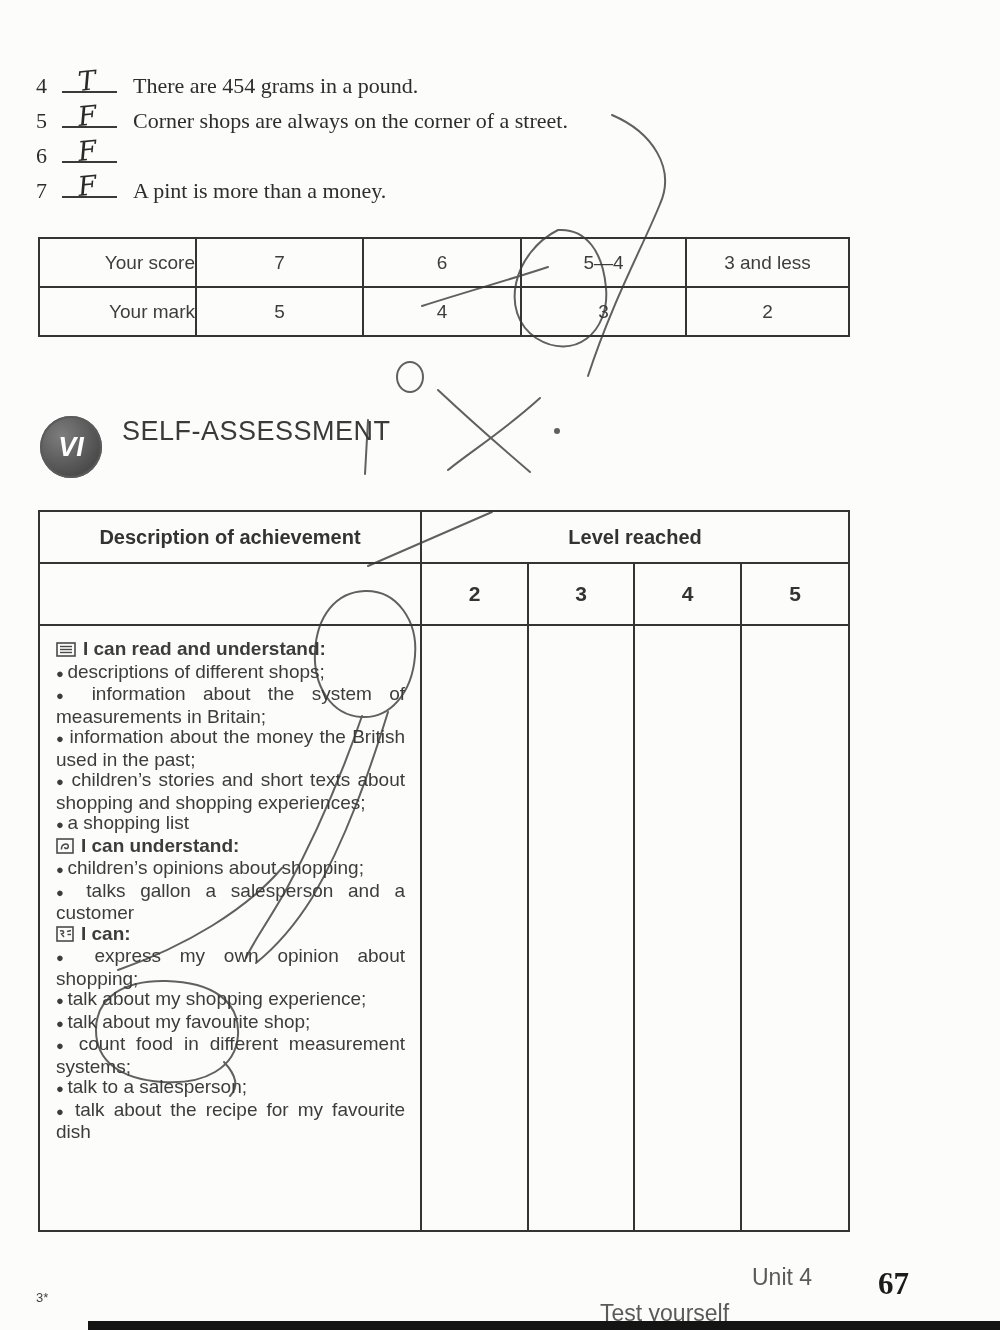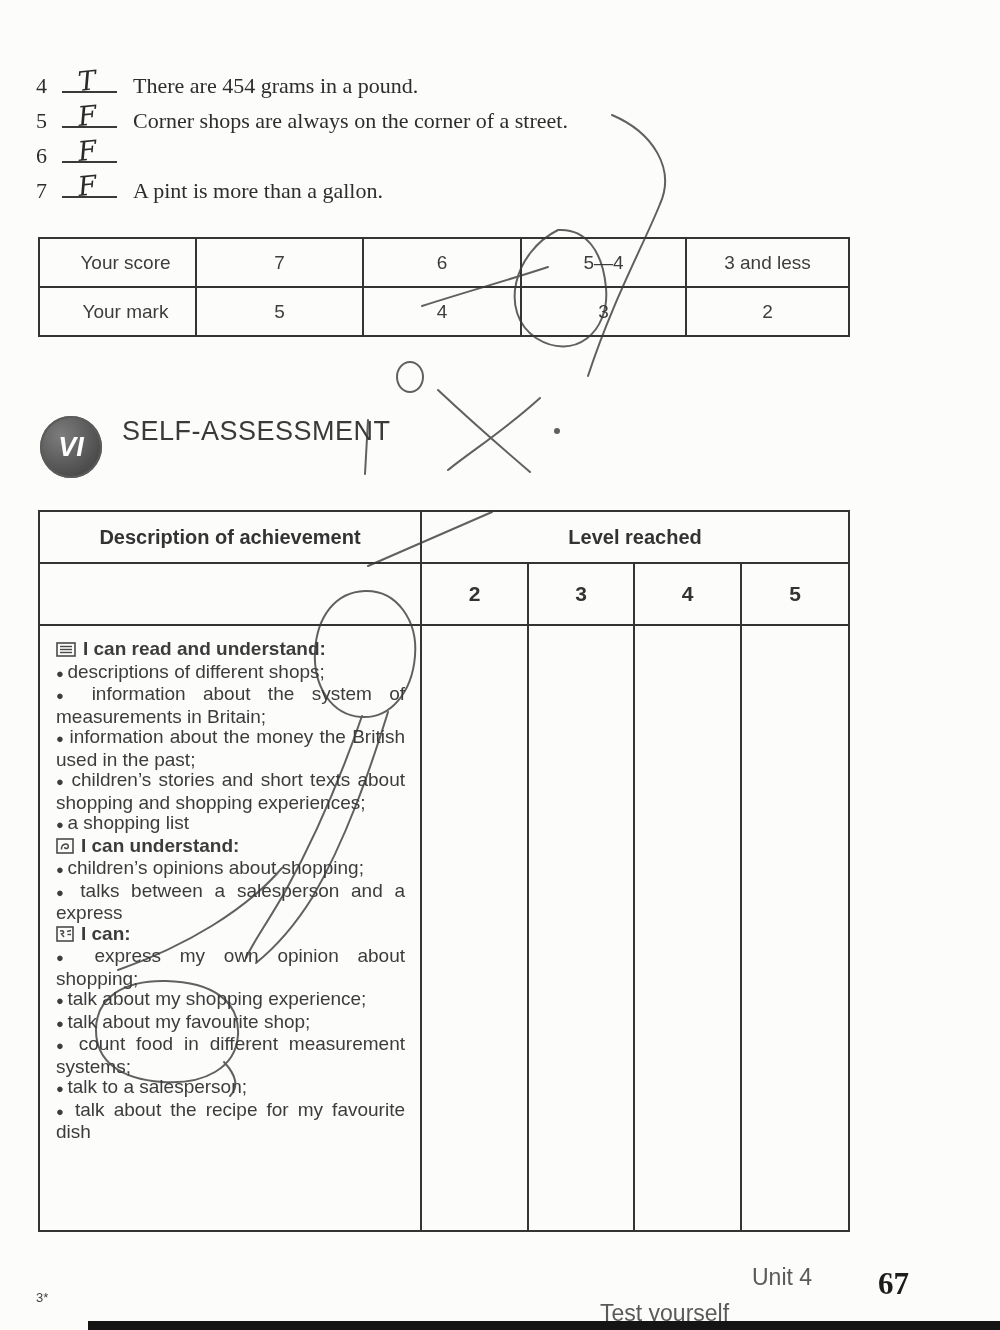--- a/index.html
+++ b/index.html
@@ -29,21 +29,21 @@
 
   
   .score-table {
     position:absolute; left:38px; top:237px; width:810px;
     border-collapse:collapse; table-layout:fixed;
   }
   .score-table td {
     border:2px solid #343434; height:49px; text-align:center;
     font-size:19px; color:#3d3d3d;
   }
-  .score-table td.lbl { text-align:center; padding-left:16px; }
+  .score-table td.lbl { text-align:right; padding-left:16px; }
 
   
   .sa-head { position:absolute; left:40px; top:416px; display:flex; }
   .vi-badge {
     width:62px; height:62px; border-radius:50%;
     background:radial-gradient(circle at 35% 32%, #7d7d7d, #4c4c4c 70%);
     color:#fff; display:flex; align-items:center; justify-content:center;
     font-weight:bold; font-style:italic; font-size:27px;
     box-shadow:0 0 0 2px #5b5b5b inset;
   }
@@ -86,21 +86,21 @@
     <div class="q-row">
       <span class="q-num">4</span><span class="q-ans"><span class="hand">T</span></span><span class="q-text">There are 454 grams in a pound.</span>
     </div>
     <div class="q-row">
       <span class="q-num">5</span><span class="q-ans"><span class="hand">F</span></span><span class="q-text">Corner shops are always on the corner of a street.</span>
     </div>
     <div class="q-row">
       <span class="q-num">6</span><span class="q-ans"><span class="hand">F</span></span>
     </div>
     <div class="q-row">
-      <span class="q-num">7</span><span class="q-ans"><span class="hand">F</span></span><span class="q-text">A pint is more than a gallon.</span>
+      <span class="q-num">7</span><span class="q-ans"><span class="hand">F</span></span><span class="q-text">A pint is more than a money.</span>
     </div>
   </div>
 
   <table class="score-table">
     <colgroup>
         <col style="width:157px">
         <col style="width:167px">
         <col style="width:158px">
         <col style="width:165px">
         <col style="width:163px">
@@ -169,21 +169,21 @@
 
           <div class="grp-head">
             <span class="gicon">
               <svg width="18" height="16" viewBox="0 0 18 16">
                   <rect x="1" y="1" width="16" height="14" fill="none" stroke="#4a4a4a" stroke-width="1.6"></rect>
                   <path d="M5.5 11.5 C5 5.5 12 4.5 12.3 8 C12.5 11 8.5 11.5 8.8 9" fill="none" stroke="#4a4a4a" stroke-width="1.5"></path>
                 </svg>
             </span><span>I can understand:</span>
           </div>
           <div class="item">children’s opinions about shopping;</div>
-          <div class="item">talks between a salesperson and a express</div>
+          <div class="item">talks gallon a salesperson and a customer</div>
 
           <div class="grp-head">
             <span class="gicon">
               <svg width="18" height="16" viewBox="0 0 18 16">
                   <rect x="1" y="1" width="16" height="14" fill="none" stroke="#4a4a4a" stroke-width="1.6"></rect>
                   <path d="M4 5 C8 4 9 7 5.5 8 L8 11" fill="none" stroke="#4a4a4a" stroke-width="1.5"></path>
                   <line x1="11" y1="5.5" x2="15" y2="4.5" stroke="#4a4a4a" stroke-width="1.4"></line>
                   <line x1="11.5" y1="8.5" x2="15" y2="8.5" stroke="#4a4a4a" stroke-width="1.4"></line>
                 </svg>
             </span><span>I can:</span>

